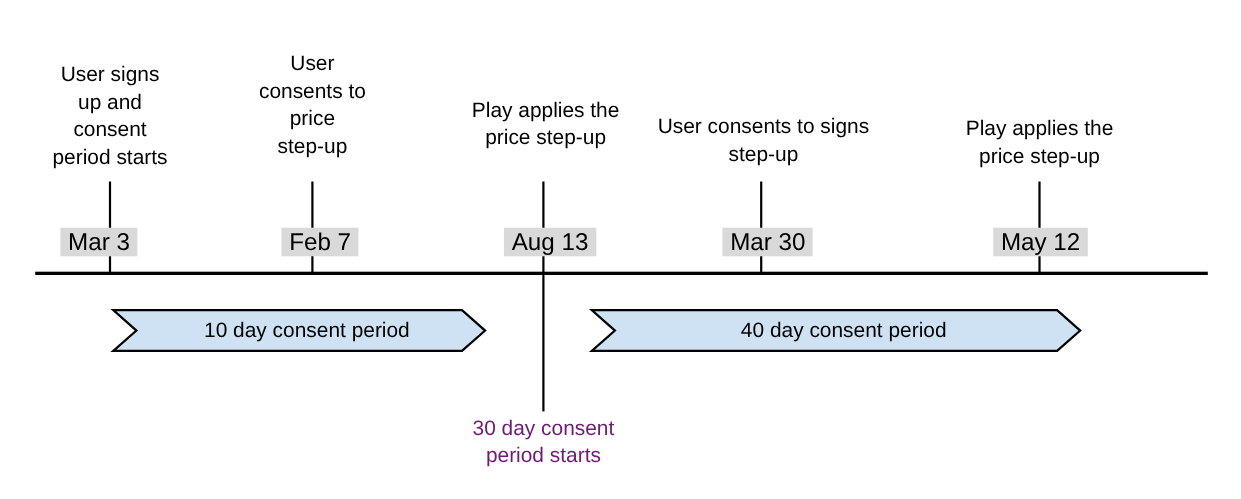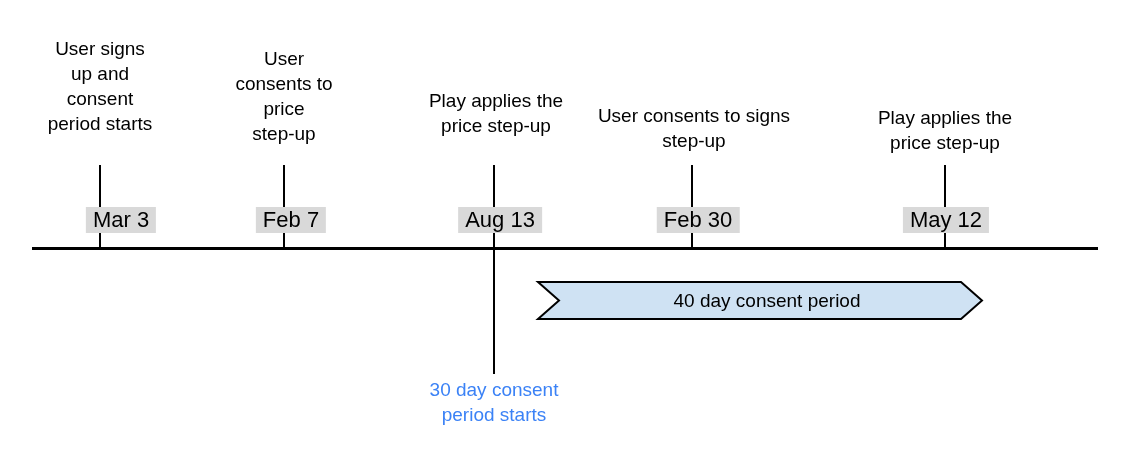--- a/index.html
+++ b/index.html
@@ -28,21 +28,21 @@
   
   .event-label {
     position: absolute;
     transform: translateX(-50%);
     text-align: center;
     white-space: pre-line;
     font-size: 19px;
     line-height: 25px;
     color: #000000;
   }
-  .e1 .event-label { left: 100px; top: 36px;  width: 170px; }
+  .e1 .event-label { left: 100px; top: 56px;  width: 170px; }
   .e2 .event-label { left: 284px; top: 46px;  width: 170px; }
   .e3 .event-label { left: 496px; top: 88px;  width: 210px; }
   .e4 .event-label { left: 694px; top: 103px; width: 260px; }
   .e5 .event-label { left: 945px; top: 105px; width: 210px; }
   
   .tick {
     position: absolute;
     top: 165px;
     width: 2px;
     height: 83px;
@@ -60,21 +60,21 @@
     transform: translateX(-50%);
     background: #d9d9d9;
     font-size: 22px;
     line-height: 26px;
     height: 26px;
     padding: 0 7px;
     white-space: nowrap;
     z-index: 2;
     color: #000000;
   }
-  .e1 .date-badge { left: 121px; }
+  .e1 .date-badge { left: 90px; }
   .e2 .date-badge { left: 291px; }
   .e3 .date-badge { left: 500px; }
   .e4 .date-badge { left: 698px; }
   .e5 .date-badge { left: 946px; }
   
   .banner {
     position: absolute;
     top: 281px;
     height: 39px;
   }
@@ -103,21 +103,21 @@
   .note-label {
     position: absolute;
     left: 494px;
     top: 377px;
     transform: translateX(-50%);
     width: 220px;
     text-align: center;
     white-space: pre-line;
     font-size: 19px;
     line-height: 25px;
-    color: #3b82f6;
+    color: #701a75;
   }
 </style>
 </head>
 <body>
 
 <div class="canvas">
 
   <div class="axis"></div>
 
   <div class="event e1">
@@ -142,30 +142,36 @@
     <div class="event-label">Play applies the
 price step-up</div>
     <div class="tick"></div>
     <div class="date-badge">Aug 13</div>
   </div>
 
   <div class="event e4">
     <div class="event-label">User consents to signs
 step-up</div>
     <div class="tick"></div>
-    <div class="date-badge">Feb 30</div>
+    <div class="date-badge">Mar 30</div>
   </div>
 
   <div class="event e5">
     <div class="event-label">Play applies the
 price step-up</div>
     <div class="tick"></div>
     <div class="date-badge">May 12</div>
   </div>
 
+  <div class="banner banner-1">
+    <svg width="340" height="39" viewBox="0 0 340 39">
+      <polygon points="1,1 318,1 339,19.5 318,38 1,38 22,19.5" fill="#cfe2f3" stroke="#000000" stroke-width="2" stroke-linejoin="miter"></polygon>
+    </svg>
+    <div class="banner-label">10 day consent period</div>
+  </div>
 
   <div class="banner banner-2">
     <svg width="446" height="39" viewBox="0 0 446 39">
       <polygon points="1,1 424,1 445,19.5 424,38 1,38 22,19.5" fill="#cfe2f3" stroke="#000000" stroke-width="2" stroke-linejoin="miter"></polygon>
     </svg>
     <div class="banner-label">40 day consent period</div>
   </div>
 
   <div class="note-line"></div>
   <div class="note-label">30 day consent

